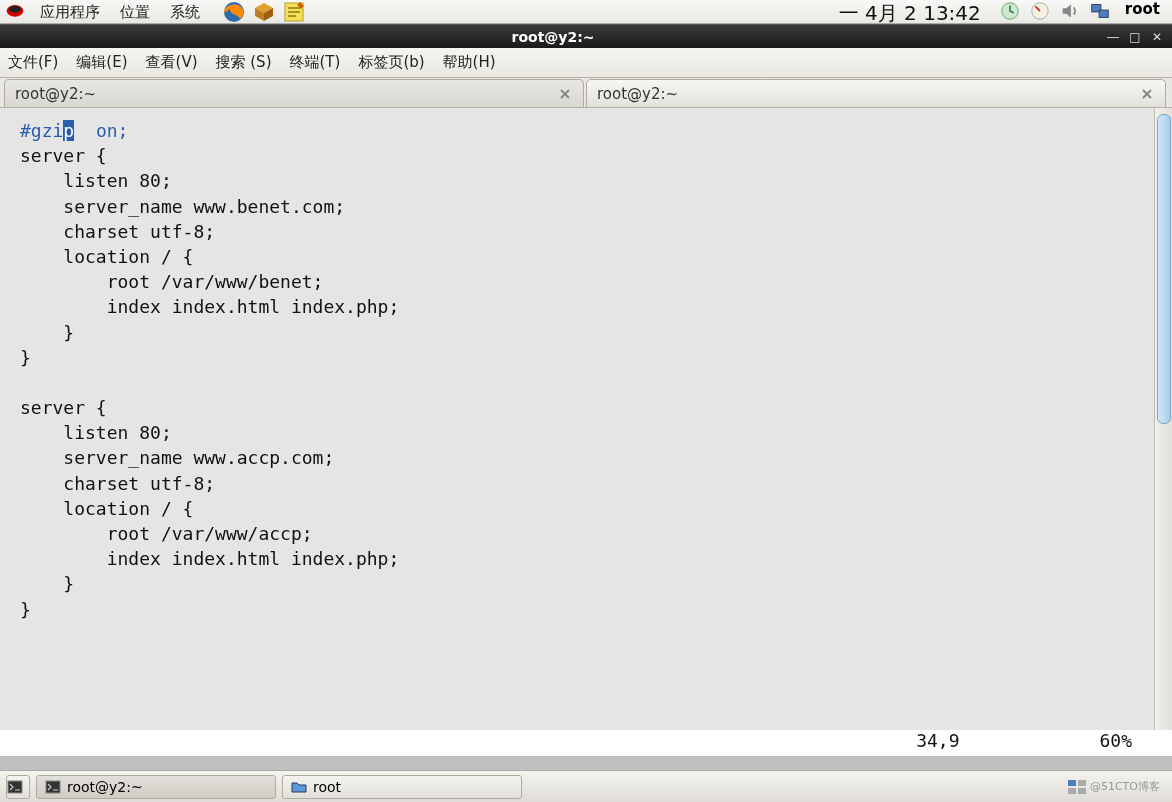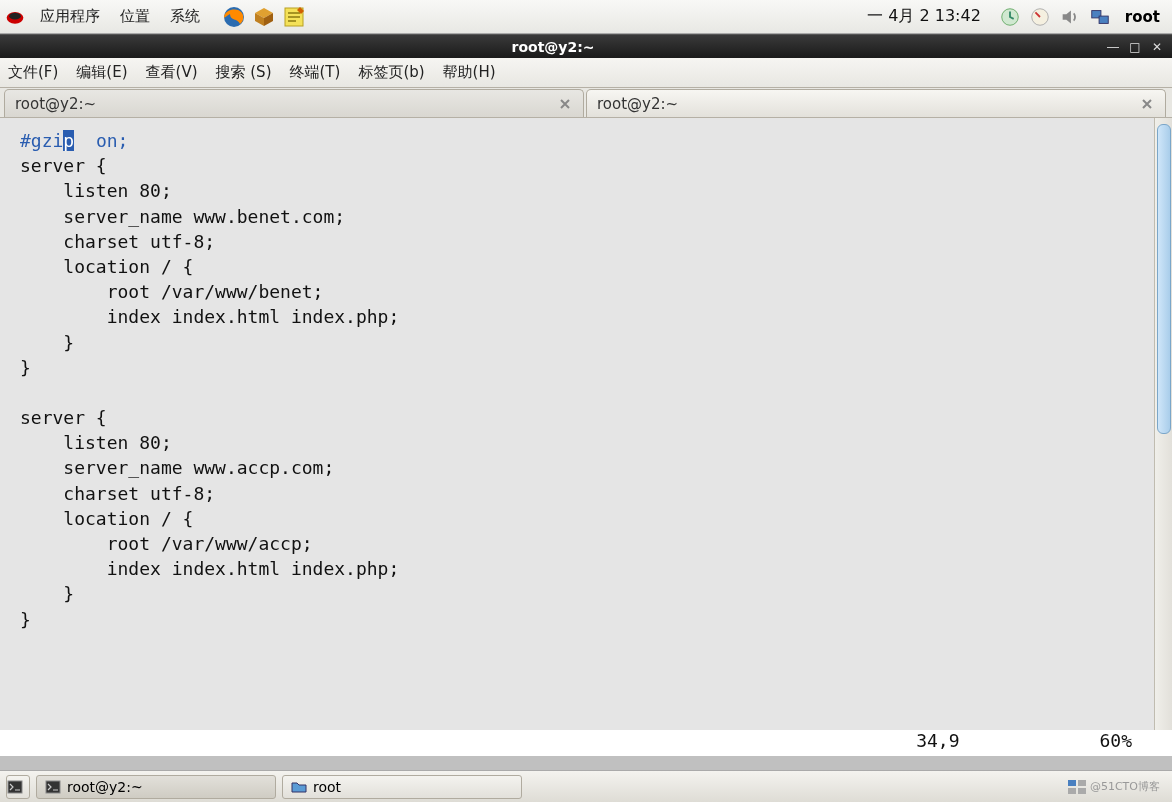--- a/index.html
+++ b/index.html
@@ -8,38 +8,38 @@
       font-size: 13px;
       background: #c0c0c0;
       width: 1172px;
       height: 802px;
       overflow: hidden;
       display: flex;
       flex-direction: column;
     }
     
     .top-panel {
-      height: 34px;
+      height: 24px;
       background: linear-gradient(#f8f8f6, #e8e8e4);
       border-bottom: 1px solid #aaa;
       display: flex;
-      align-items: center;
+      align-items: flex-start;
       padding: 0 4px;
     }
     .redhat-logo { width: 22px; height: 20px; margin-right: 4px; }
     .menu-item {
       padding: 3px 10px;
       font-size: 15px;
       color: #222;
       cursor: pointer;
     }
     .app-icons { display: flex; gap: 6px; margin-left: 12px; }
     .app-icon { width: 24px; height: 24px; }
     .panel-spacer { flex: 1; }
-    .clock { font-size: 16px; padding: 0 10px; color: #111; }
+    .clock { font-size: 20px; padding: 0 10px; color: #111; }
     .tray { display: flex; gap: 8px; align-items: center; padding: 0 8px; }
     .tray-icon { width: 22px; height: 22px; }
     .user-label { font-weight: bold; font-size: 15px; padding: 0 8px 0 6px; }
 
     
     .titlebar {
       height: 24px;
       background: linear-gradient(#3a3a3a, #1a1a1a);
       color: #fff;
       display: flex;

